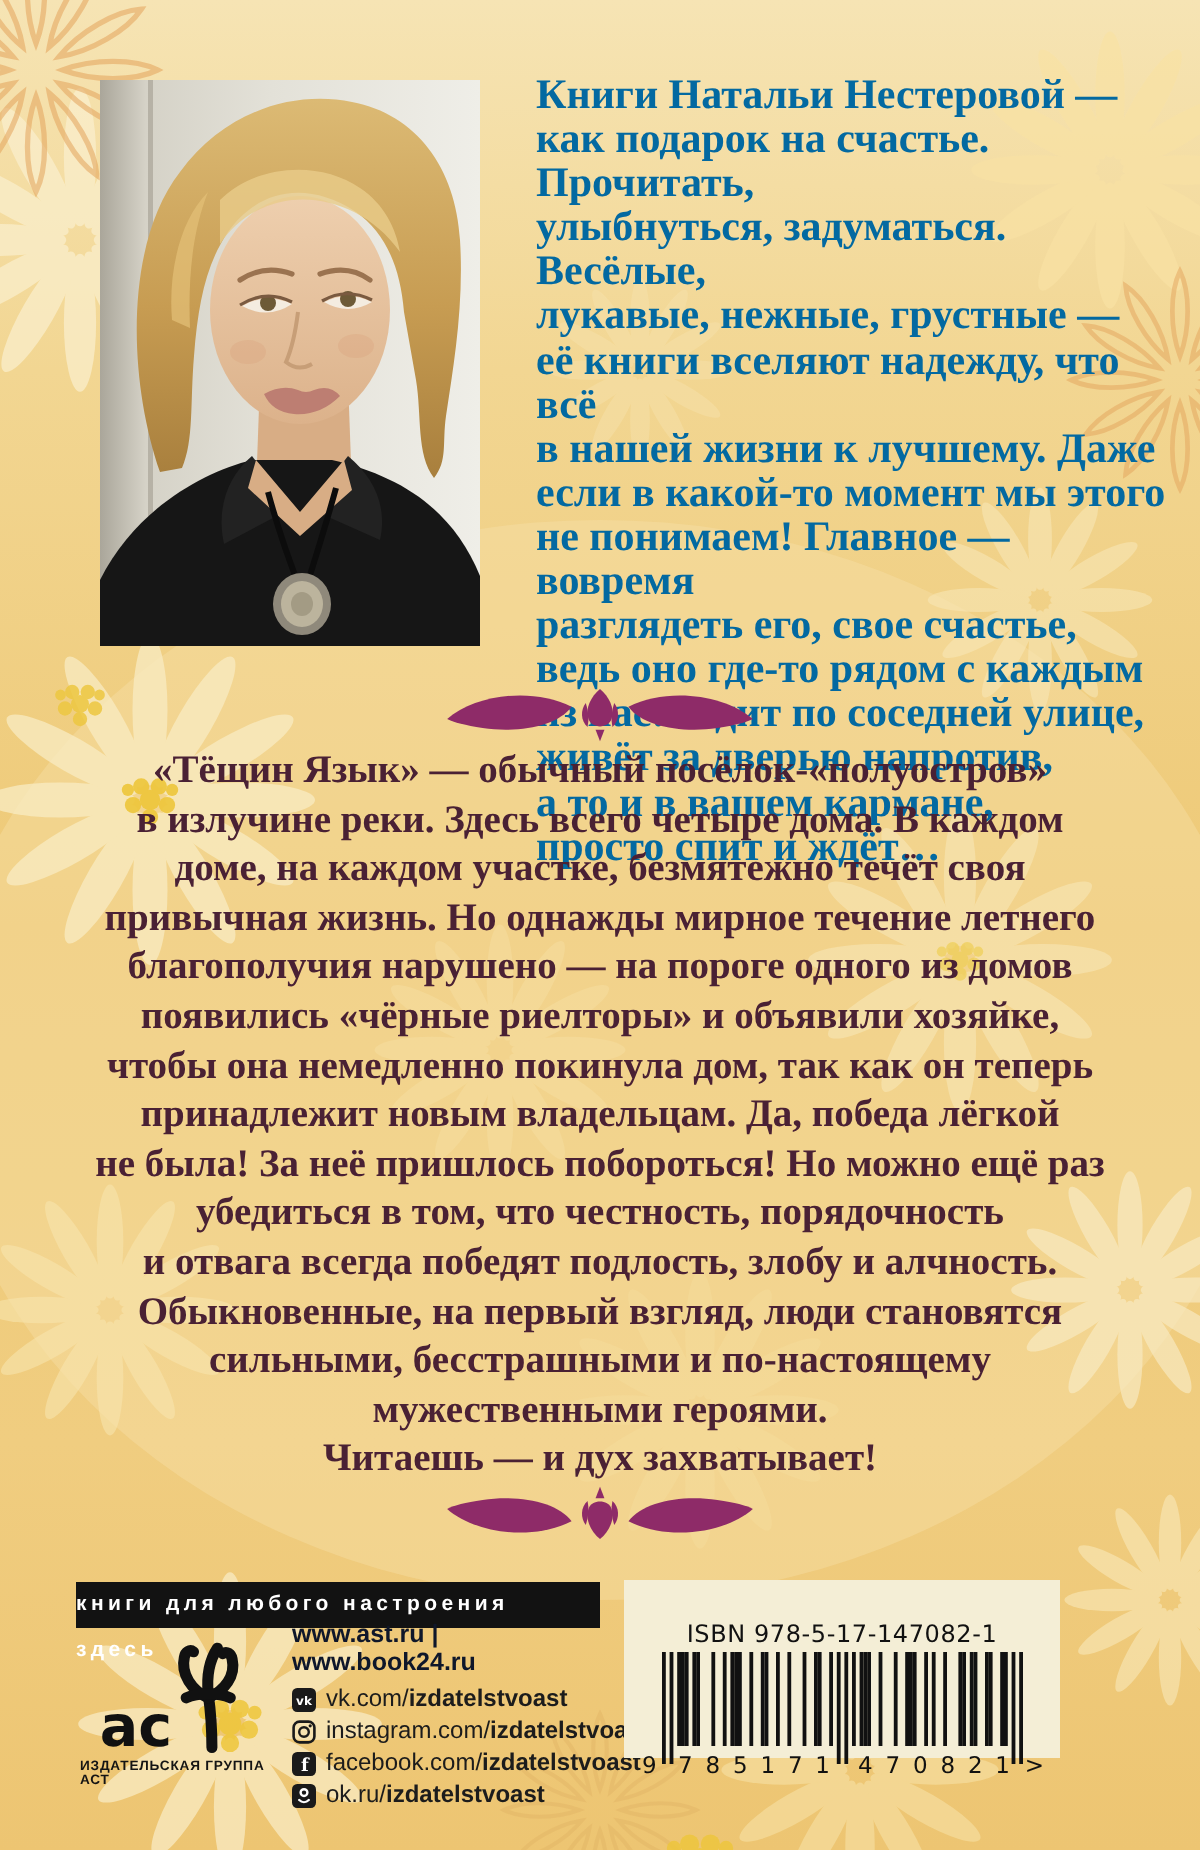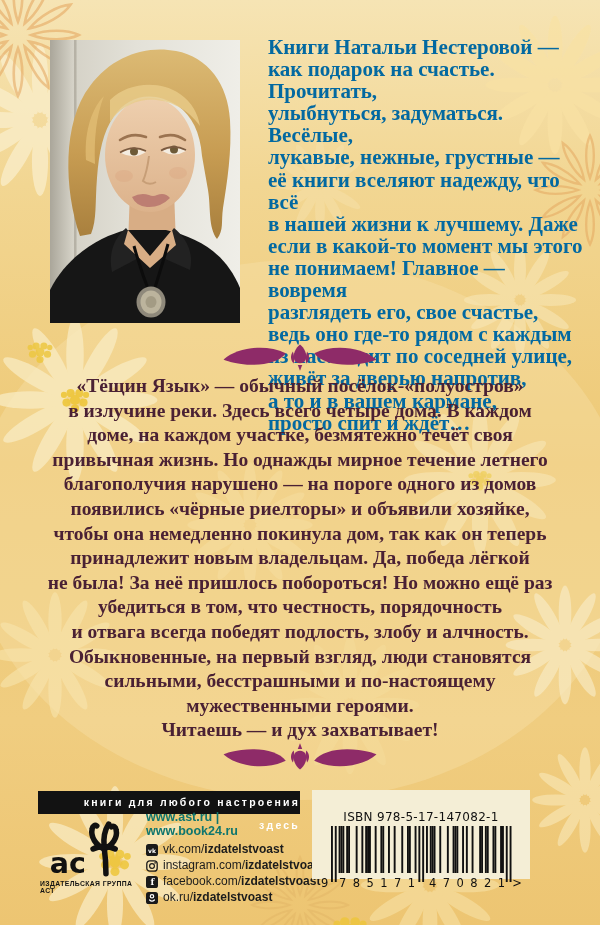--- a/index.html
+++ b/index.html
@@ -16,28 +16,28 @@
          text-align:center;font-weight:700;
          font-size:19.5px;line-height:24.6px;color:#4a2134;white-space:pre-line;}
   .orn{position:absolute;left:210px;width:180px;height:32px;z-index:2;}
   .orn svg{display:block;width:100%;height:100%;}
   .orn-top{top:340px;}
   .orn-bottom{top:742px;transform:rotate(180deg);}
 
   .slogan-bar{position:absolute;left:38px;top:791px;width:262px;height:23px;z-index:3;
       background:#121212;color:#ffffff;font-family:"Liberation Sans",sans-serif;
       font-weight:700;font-size:10.5px;letter-spacing:2.2px;line-height:23px;
-      text-align:right;}
+      text-align:left;}
   .publisher{position:absolute;left:40px;top:817px;width:108px;z-index:3;text-align:left;}
   .publisher svg{display:block;margin:0 auto;}
   .publisher-caption{margin-top:1px;font-family:"Liberation Sans",sans-serif;
       font-weight:700;font-size:6.8px;letter-spacing:.4px;color:#141414;}
   .links{position:absolute;left:146px;top:810px;width:164px;z-index:3;
       font-family:"Liberation Sans",sans-serif;color:#1c1c1c;}
-  .sites{font-size:12.5px;font-weight:700;margin-bottom:5px;color:#0f766e;}
+  .sites{font-size:12.5px;font-weight:700;margin-bottom:5px;color:#0f172a;}
   .social-row{display:flex;align-items:flex-end;gap:5px;font-size:12px;margin-top:3px;line-height:13px;}
   .social-row svg{flex:0 0 auto;display:block;}
   .social-row b{font-weight:700;}
   .isbn-box{position:absolute;left:312px;top:790px;width:218px;height:89px;z-index:3;
       background:#f4eed6;text-align:center;}
   .isbn-label{font-family:"DejaVu Sans",sans-serif;font-size:12px;color:#111;
       margin-top:20px;letter-spacing:.3px;}
   .isbn-box svg{display:block;margin:1px auto 0;}
   .barcode-digit{font-family:"DejaVu Sans",sans-serif;font-size:11.5px;fill:#111;}
 </style>

